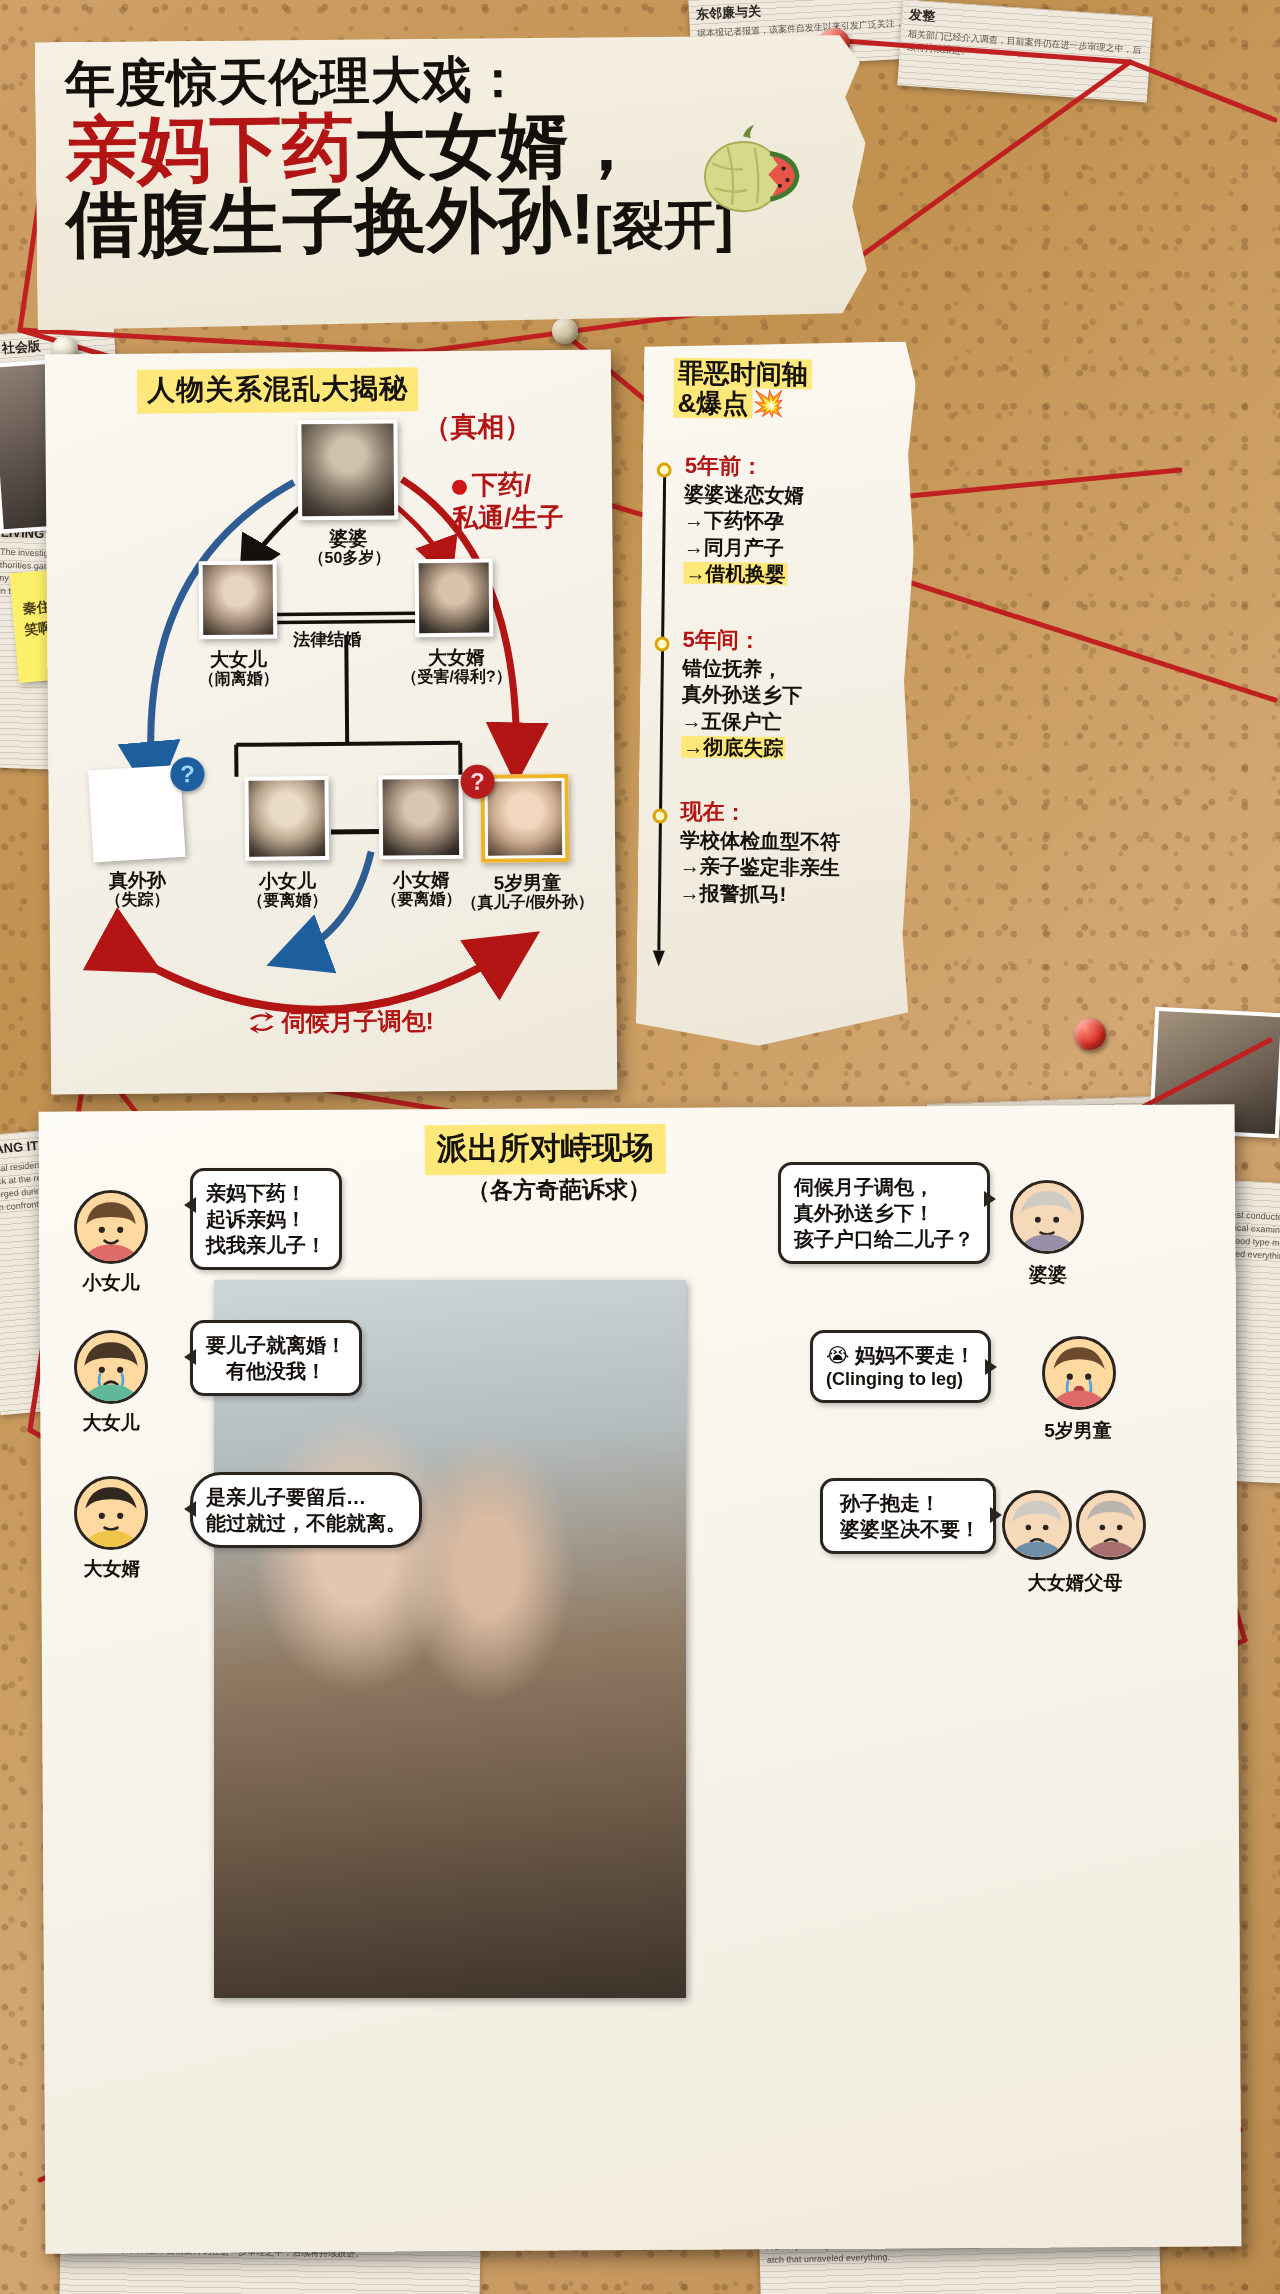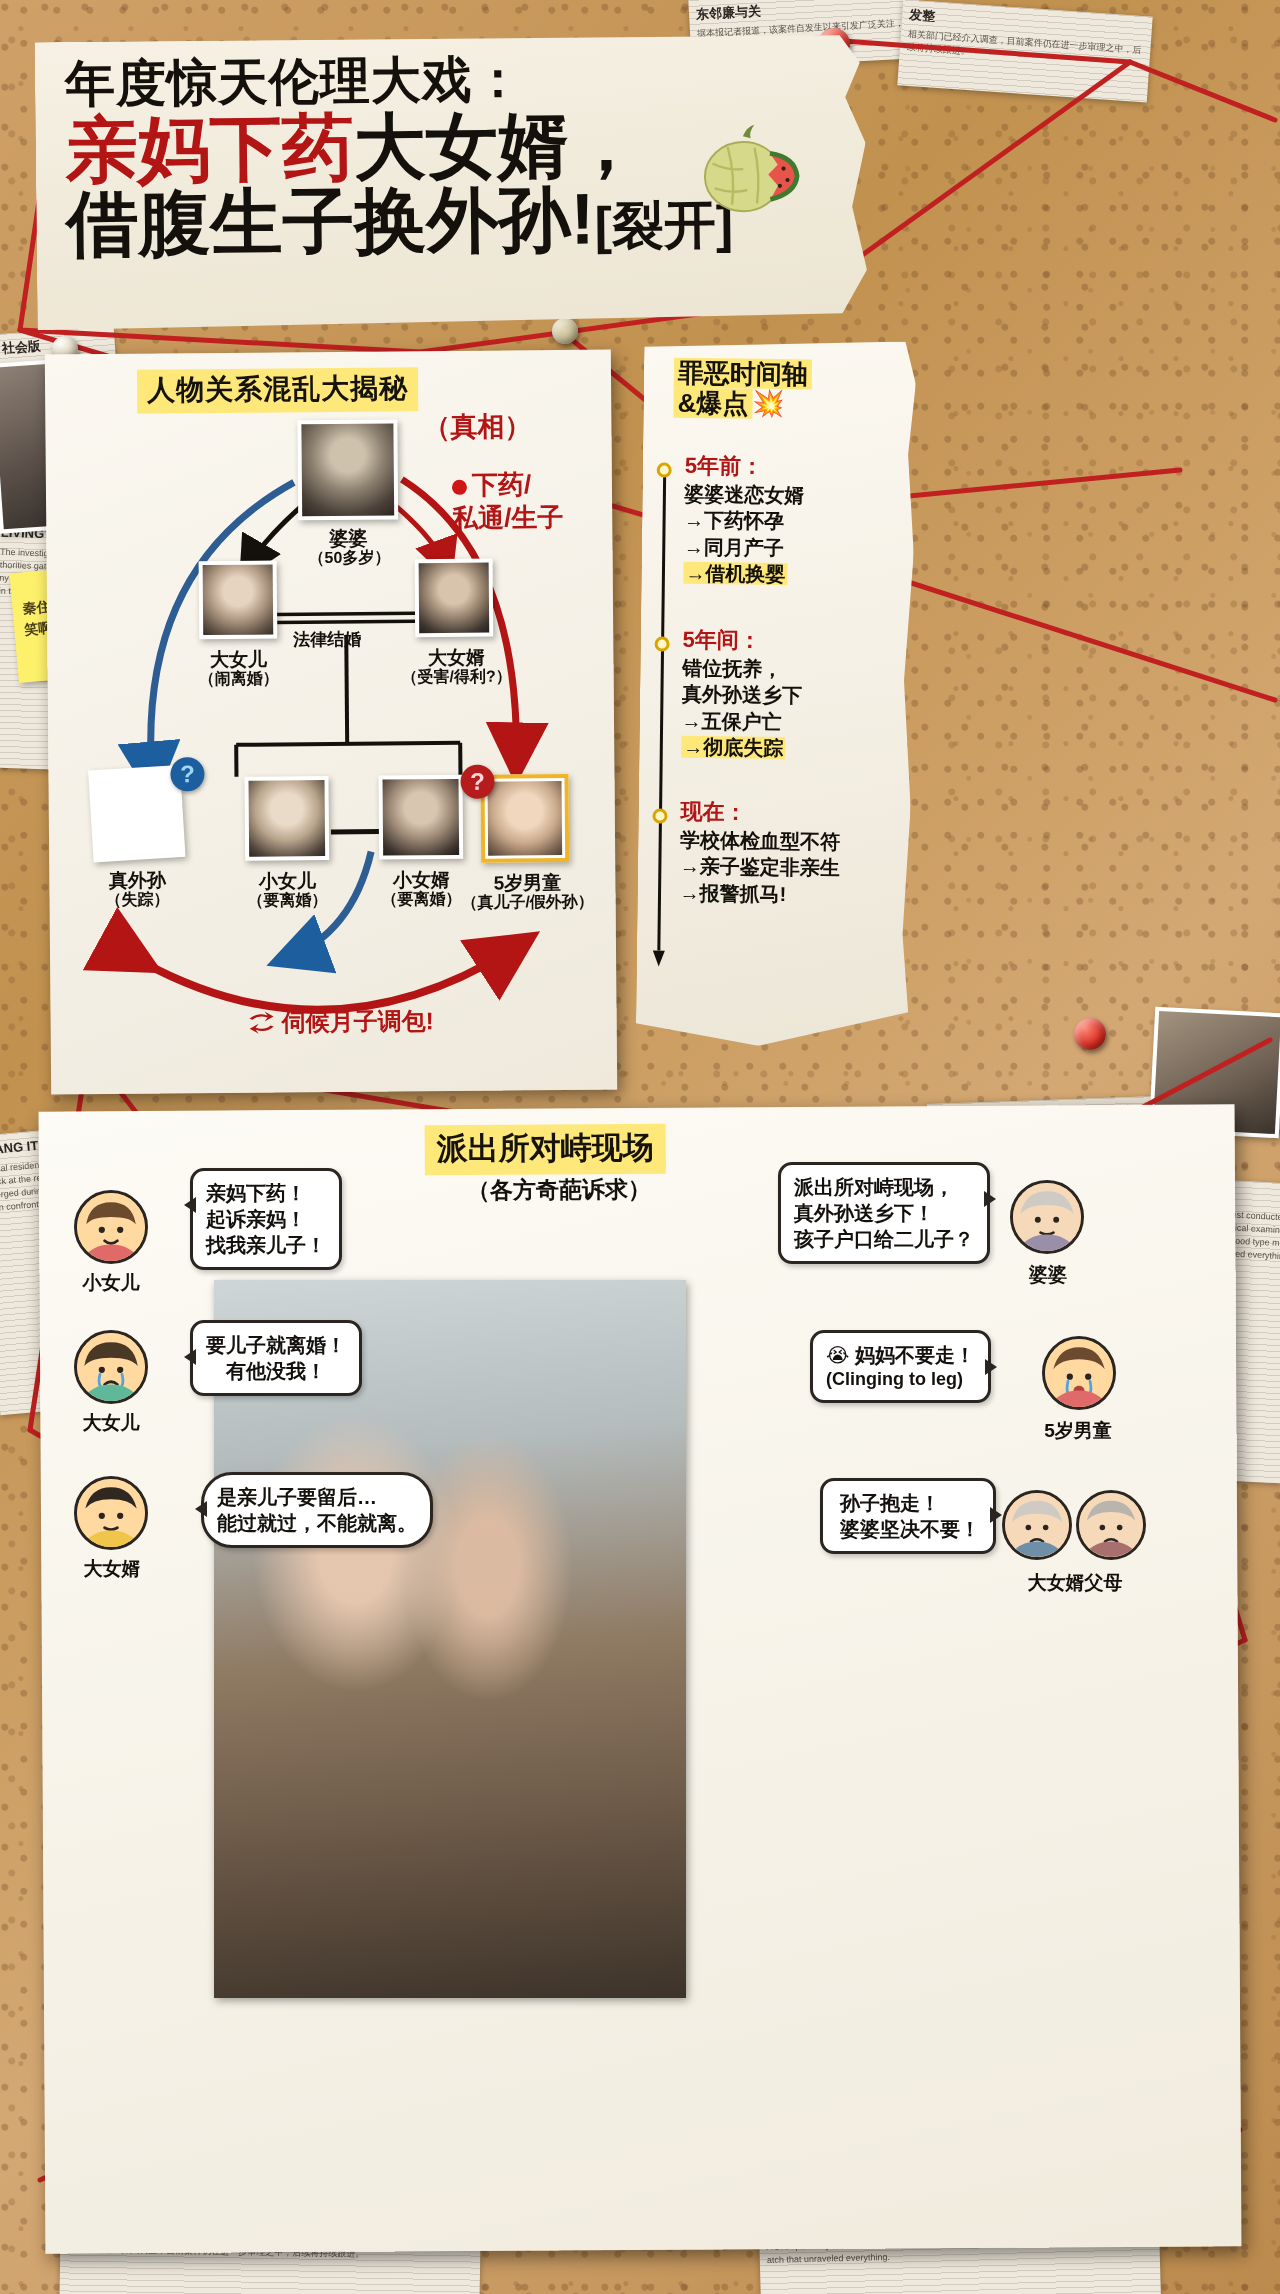--- a/index.html
+++ b/index.html
@@ -452,38 +452,38 @@
   <svg viewBox="0 0 74 74">
     <circle cx="37" cy="37" r="37" fill="#ffd9a0"></circle>
     <path d="M9 32 q6 -23 28 -23 q22 0 28 23 q-8 -10 -28 -10 q-20 0 -28 10z" fill="#2f2720"></path>
     <circle cx="27" cy="40" r="3.4" fill="#2a2520"></circle>
       <circle cx="47" cy="40" r="3.4" fill="#2a2520"></circle>
     <path d="M30 53 q7 4 14 0" stroke="#2a2520" stroke-width="3" fill="none" stroke-linecap="round"></path>
     <path d="M5 74 q10 -18 32 -18 q22 0 32 18z" fill="#f0c64a"></path>
   </svg>
 </div>
 <div class="av-name" style="left:60px; top:1556px; width:104px;">大女婿</div>
-<div class="bubble tail-l" style="left:201px; top:1472px;border-radius:31px;">
+<div class="bubble tail-l" style="left:190px; top:1472px;border-radius:31px;">
   <div>是亲儿子要留后…</div>
   <div>能过就过，不能就离。</div>
 </div>
 
 <div class="avatar" style="left:1010px; top:1180px;">
   <svg viewBox="0 0 74 74">
     <circle cx="37" cy="37" r="37" fill="#f5d9b8"></circle>
     <path d="M8 34 q5 -25 29 -25 q24 0 29 25 q-8 -10 -29 -10 q-21 0 -29 10z" fill="#cfcbc4"></path>
     <circle cx="27" cy="40" r="3.2" fill="#2a2520"></circle>
       <circle cx="47" cy="40" r="3.2" fill="#2a2520"></circle>
     <path d="M30 54 q7 4 14 0" stroke="#2a2520" stroke-width="3" fill="none" stroke-linecap="round"></path>
     <path d="M5 74 q10 -18 32 -18 q22 0 32 18z" fill="#9a8fa8"></path>
   </svg>
 </div>
 <div class="av-name" style="left:1008px; top:1262px; width:80px;">婆婆</div>
 <div class="bubble tail-r" style="left:778px; top:1162px;">
-  <div>派出所对峙现场，</div>
+  <div>伺候月子调包，</div>
   <div>真外孙送乡下！</div>
   <div>孩子户口给二儿子？</div>
 </div>
 
 <div class="avatar" style="left:1042px; top:1336px;">
   <svg viewBox="0 0 74 74">
     <circle cx="37" cy="37" r="37" fill="#ffd9a0"></circle>
     <path d="M9 33 q6 -24 28 -24 q22 0 28 24 q-8 -11 -28 -11 q-20 0 -28 11z" fill="#6b4a2e"></path>
     <circle cx="27" cy="41" r="3.4" fill="#2a2520"></circle>
       <circle cx="47" cy="41" r="3.4" fill="#2a2520"></circle>

